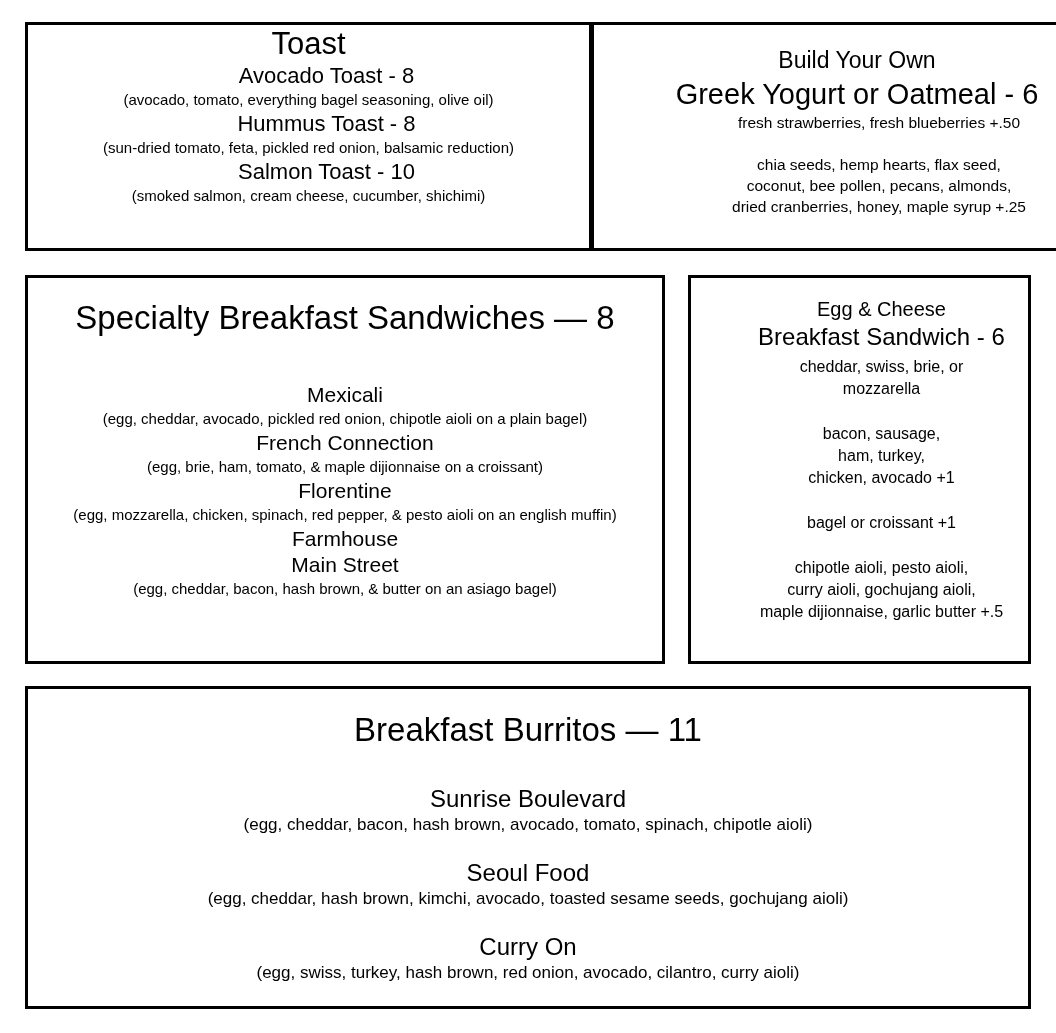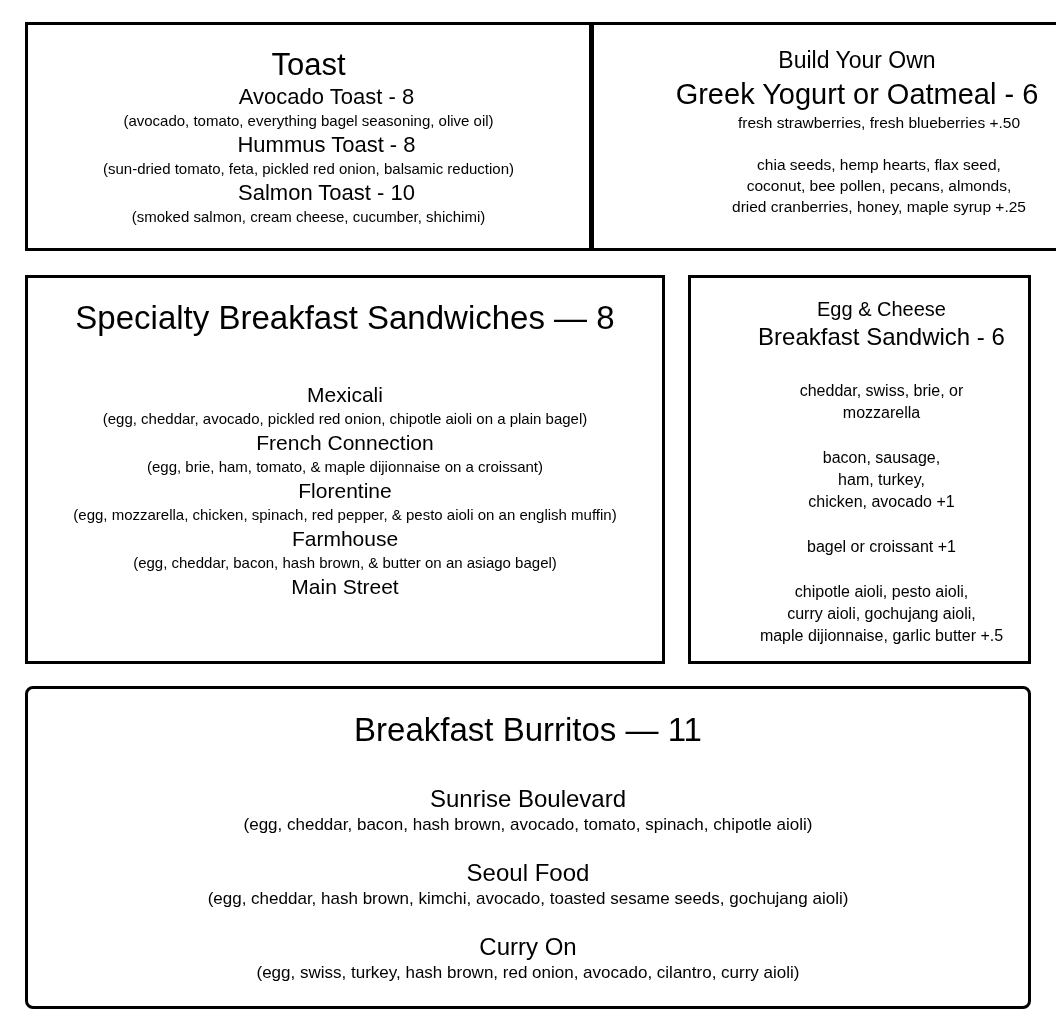--- a/index.html
+++ b/index.html
@@ -1,41 +1,41 @@
 <!DOCTYPE html>
 <html><head>
   <meta charset="utf-8">
   <style>
     html, body { margin: 0; padding: 0; background: #ffffff; }
     body { width: 1056px; height: 1033px; position: relative; font-family: "Liberation Sans", "DejaVu Sans", sans-serif; color: #000; overflow: hidden; }
     .box { position: absolute; border: 3px solid #000; box-sizing: border-box; text-align: center; background: #fff; }
     .line { display: block; white-space: nowrap; }
-    #box-toast { left: 25px; top: 22px; width: 567px; height: 229px; padding-top: 21px; }
+    #box-toast { left: 25px; top: 22px; width: 567px; height: 229px; }
     #box-toast .title { font-size: 31px; line-height: 38px; }
     #box-toast .item-name { font-size: 22px; line-height: 26px; margin-left: 36px; }
     #box-toast .item-desc { font-size: 15px; line-height: 22px; }
 
     #box-yogurt { left: 591px; top: 22px; width: 532px; height: 229px; padding-top: 19px; }
     #box-yogurt .pre { font-size: 23px; line-height: 32px; }
     #box-yogurt .title { font-size: 29px; line-height: 36px; }
     #box-yogurt .opt { font-size: 15.5px; line-height: 21px; margin-left: 44px; }
     #box-yogurt .gap { height: 21px; }
 
     #box-specialty { left: 25px; top: 275px; width: 640px; height: 389px; padding-top: 18px; }
     #box-specialty .title { font-size: 33px; line-height: 44px; margin-bottom: 42px; }
     #box-specialty .item-name { font-size: 21px; line-height: 26px; }
     #box-specialty .item-desc { font-size: 15px; line-height: 22px; }
 
     #box-eggcheese { left: 688px; top: 275px; width: 343px; height: 389px; padding-top: 18px; padding-left: 44px; }
     #box-eggcheese .pre { font-size: 20px; line-height: 26px; }
-    #box-eggcheese .title { font-size: 24px; line-height: 30px; margin-bottom: 28px; }
+    #box-eggcheese .title { font-size: 24px; line-height: 30px; margin-bottom: 4px; }
     #box-eggcheese .opt { font-size: 16px; line-height: 22px; }
     #box-eggcheese .gap { height: 23px; }
 
-    #box-burritos { left: 25px; top: 686px; width: 1006px; height: 323px; padding-top: 18px; border-radius: 8px; }
+    #box-burritos { left: 25px; top: 686px; width: 1006px; height: 323px; padding-top: 18px; }
     #box-burritos .title { font-size: 33px; line-height: 46px; margin-bottom: 32px; }
     #box-burritos .item-name { font-size: 24px; line-height: 28px; }
     #box-burritos .item-desc { font-size: 17px; line-height: 24px; margin-bottom: 22px; }
   </style>
 </head>
 <body>
 
 <div class="box" id="box-toast">
   <span class="line title">Toast</span>
   <span class="line item-name">Avocado Toast - 8</span>
@@ -58,22 +58,22 @@
 
 <div class="box" id="box-specialty">
   <span class="line title">Specialty Breakfast Sandwiches — 8</span>
   <span class="line item-name">Mexicali</span>
   <span class="line item-desc">(egg, cheddar, avocado, pickled red onion, chipotle aioli on a plain bagel)</span>
   <span class="line item-name">French Connection</span>
   <span class="line item-desc">(egg, brie, ham, tomato, &amp; maple dijionnaise on a croissant)</span>
   <span class="line item-name">Florentine</span>
   <span class="line item-desc">(egg, mozzarella, chicken, spinach, red pepper, &amp; pesto aioli on an english muffin)</span>
   <span class="line item-name">Farmhouse</span>
+  <span class="line item-name">Main Street</span>
   <span class="line item-desc">(egg, cheddar, bacon, hash brown, &amp; butter on an asiago bagel)</span>
-  <span class="line item-name">Main Street</span>
 </div>
 
 <div class="box" id="box-eggcheese">
   <span class="line pre">Egg &amp; Cheese</span>
   <span class="line title">Breakfast Sandwich - 6</span>
   <span class="line opt">cheddar, swiss, brie, or</span>
   <span class="line opt">mozzarella</span>
   <div class="gap"></div>
   <span class="line opt">bacon, sausage,</span>
   <span class="line opt">ham, turkey,</span>

